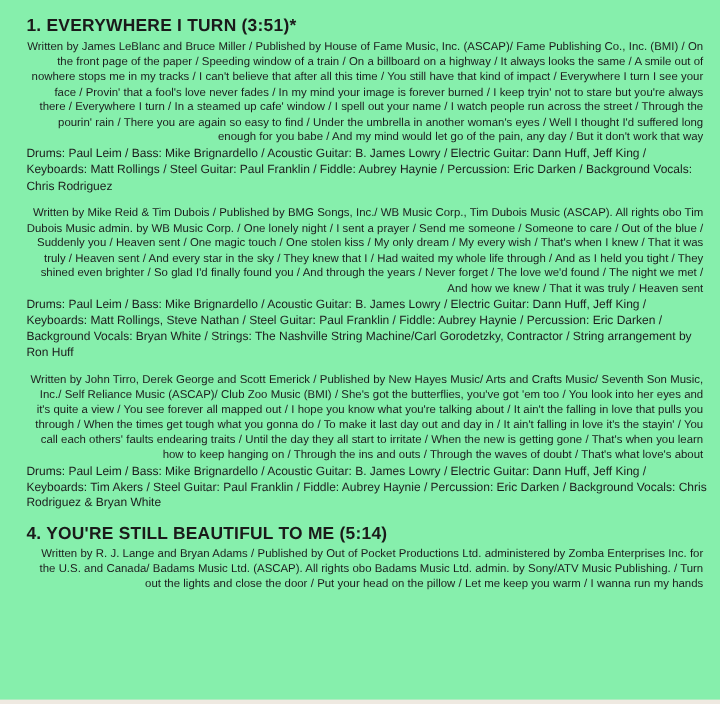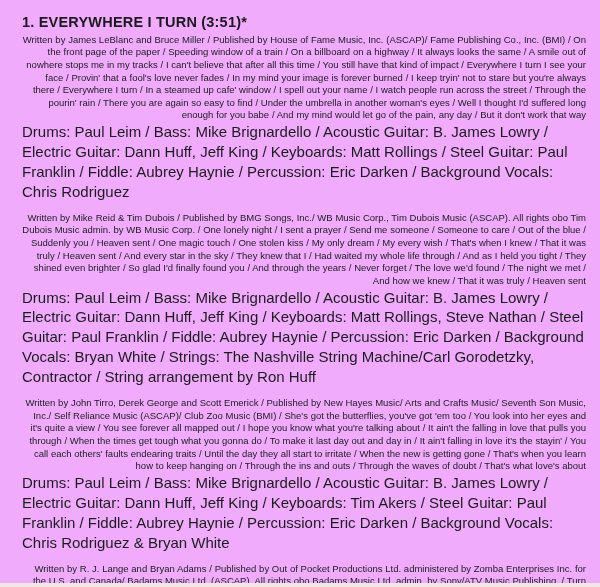--- a/index.html
+++ b/index.html
@@ -10,21 +10,21 @@
     width: 600px;
     height: 587px;
     background: #efe9e1;
     font-family: "Liberation Sans", sans-serif;
     overflow: hidden;
   }
   .page {
     position: relative;
     width: 600px;
     height: 587px;
-    background: #f0abfc;
+    background: #86efac;
     box-sizing: border-box;
     padding: 14px 10px 0 22px;
   }
   .track {
     margin-bottom: 10px;
   }
   .track-title {
     font-size: 14.5px;
     font-weight: bold;
     color: #1a1a1a;
@@ -35,21 +35,21 @@
   .credits {
     font-size: 9.5px;
     line-height: 1.33;
     color: #1c1c1c;
     text-align: right;
     margin: 0;
     padding-right: 4px;
     word-spacing: 0.1px;
   }
   .personnel {
-    font-size: 15px;
+    font-size: 10px;
     line-height: 1.33;
     color: #1c1c1c;
   }
   .fade-bottom {
     position: absolute;
     left: 0;
     right: 0;
     bottom: 0;
     height: 4px;
     background: #efe9e1;
@@ -70,17 +70,18 @@
     <div class="credits">Written by Mike Reid &amp; Tim Dubois / Published by BMG Songs, Inc./ WB Music Corp., Tim Dubois Music (ASCAP). All rights obo Tim Dubois Music admin. by WB Music Corp. / One lonely night / I sent a prayer / Send me someone / Someone to care / Out of the blue / Suddenly you / Heaven sent / One magic touch / One stolen kiss / My only dream / My every wish / That's when I knew / That it was truly / Heaven sent / And every star in the sky / They knew that I / Had waited my whole life through / And as I held you tight / They shined even brighter / So glad I'd finally found you / And through the years / Never forget / The love we'd found / The night we met / And how we knew / That it was truly / Heaven sent</div>
     <div class="personnel">Drums: Paul Leim / Bass: Mike Brignardello / Acoustic Guitar: B. James Lowry / Electric Guitar: Dann Huff, Jeff King / Keyboards: Matt Rollings, Steve Nathan / Steel Guitar: Paul Franklin / Fiddle: Aubrey Haynie / Percussion: Eric Darken / Background Vocals: Bryan White / Strings: The Nashville String Machine/Carl Gorodetzky, Contractor / String arrangement by Ron Huff</div>
   </div>
 
   <div class="track">
     <div class="credits">Written by John Tirro, Derek George and Scott Emerick / Published by New Hayes Music/ Arts and Crafts Music/ Seventh Son Music, Inc./ Self Reliance Music (ASCAP)/ Club Zoo Music (BMI) / She's got the butterflies, you've got 'em too / You look into her eyes and it's quite a view / You see forever all mapped out / I hope you know what you're talking about / It ain't the falling in love that pulls you through / When the times get tough what you gonna do / To make it last day out and day in / It ain't falling in love it's the stayin' / You call each others' faults endearing traits / Until the day they all start to irritate / When the new is getting gone / That's when you learn how to keep hanging on / Through the ins and outs / Through the waves of doubt / That's what love's about</div>
     <div class="personnel">Drums: Paul Leim / Bass: Mike Brignardello / Acoustic Guitar: B. James Lowry / Electric Guitar: Dann Huff, Jeff King / Keyboards: Tim Akers / Steel Guitar: Paul Franklin / Fiddle: Aubrey Haynie / Percussion: Eric Darken / Background Vocals: Chris Rodriguez &amp; Bryan White</div>
   </div>
 
   <div class="track">
+    <div class="track-title">4. YOU'RE STILL BEAUTIFUL TO ME (5:14)</div>
     <div class="credits">Written by R. J. Lange and Bryan Adams / Published by Out of Pocket Productions Ltd. administered by Zomba Enterprises Inc. for the U.S. and Canada/ Badams Music Ltd. (ASCAP). All rights obo Badams Music Ltd. admin. by Sony/ATV Music Publishing. / Turn out the lights and close the door / Put your head on the pillow / Let me keep you warm / I wanna run my hands</div>
   </div>
 
   <div class="fade-bottom"></div>
 </div>
 
 </body></html>

